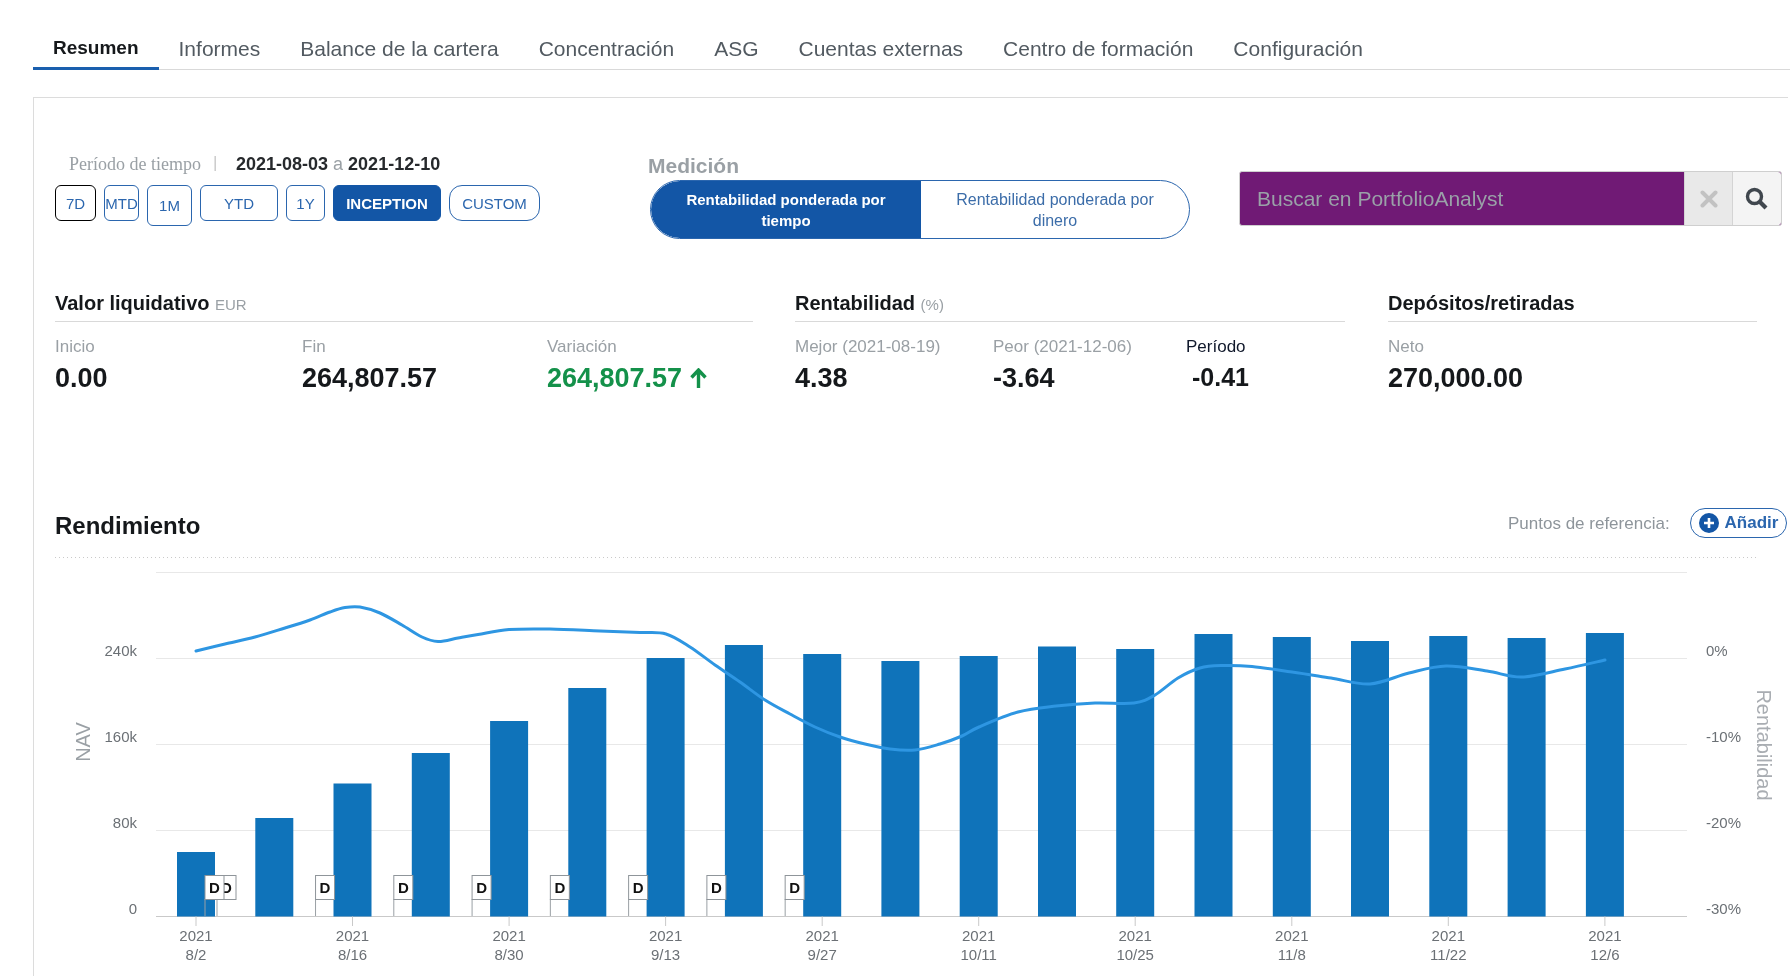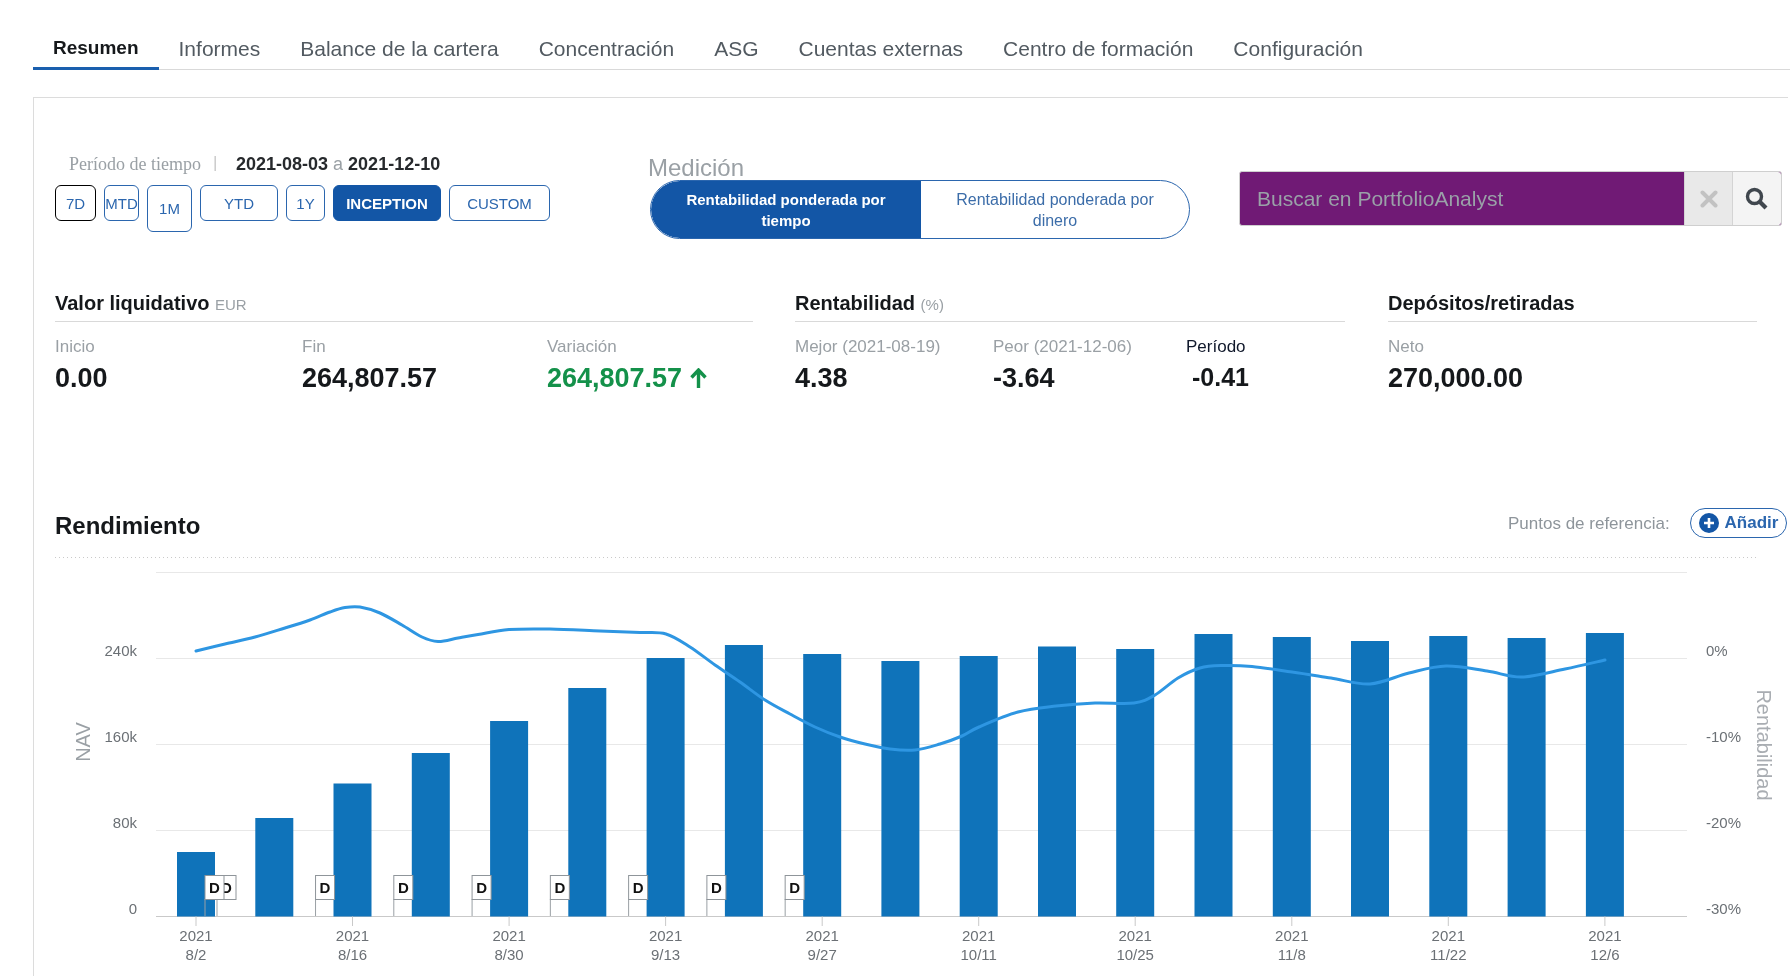--- a/index.html
+++ b/index.html
@@ -25,28 +25,28 @@
 
 <div class="abs" style="left:33px; top:97px; width:1755px; height:976px; border:1px solid #dcdcdc; border-right:none; background:#fff;"></div>
 
 <div class="abs" style="left:69px; top:154px; font-size:18px; color:#9aa0a5;font-family:Liberation Serif, serif;">Período de tiempo</div>
 <div class="abs" style="left:213px; top:153px; font-size:17px; color:#c8c8c8;">|</div>
 <div class="abs" style="left:236px; top:154px; font-size:18px; color:#9aa0a5;"><b style="color:#26292c;">2021-08-03</b> a <b style="color:#26292c;">2021-12-10</b></div>
 
 <div class="abs" style="left:55px; top:185px; display:flex; gap:8px; font-size:15px;">
   <div style="width:41px;height:36px;border:1px solid #000000;border-radius:6px;color:#2b66ae;display:flex;align-items:center;justify-content:center;">7D</div>
   <div style="width:35px;height:36px;border:1px solid #2b66ae;border-radius:6px;color:#2b66ae;display:flex;align-items:center;justify-content:center;">MTD</div>
-  <div style="width:45px;height:47px;border:1px solid #2b66ae;border-radius:6px;color:#2b66ae;display:flex;align-items:center;justify-content:center;">1M</div>
+  <div style="width:45px;height:41px;border:1px solid #2b66ae;border-radius:6px;color:#2b66ae;display:flex;align-items:center;justify-content:center;">1M</div>
   <div style="width:78px;height:36px;border:1px solid #2b66ae;border-radius:6px;color:#2b66ae;display:flex;align-items:center;justify-content:center;">YTD</div>
   <div style="width:39px;height:36px;border:1px solid #2b66ae;border-radius:6px;color:#2b66ae;display:flex;align-items:center;justify-content:center;">1Y</div>
   <div style="width:108px;height:36px;border:1px solid #1356a6;border-radius:6px;background:#1356a6;color:#fff;font-weight:700;display:flex;align-items:center;justify-content:center;">INCEPTION</div>
-  <div style="width:101px;height:36px;border:1px solid #2b66ae;border-radius:6px;color:#2b66ae;display:flex;align-items:center;justify-content:center;">CUSTOM</div>
-</div>
-
-<div class="abs" style="left:648px; top:154px; font-size:24px; color:#9aa0a5;">Medición</div>
+  <div style="width:91px;height:36px;border:1px solid #2b66ae;border-radius:13px;color:#2b66ae;display:flex;align-items:center;justify-content:center;">CUSTOM</div>
+</div>
+
+<div class="abs" style="left:648px; top:154px; font-size:21px; color:#9aa0a5;font-weight:bold;">Medición</div>
 <div class="abs" style="left:650px; top:180px; width:540px; height:59px; border:1px solid #2b66ae; border-radius:30px; display:flex; overflow:hidden;">
   <div style="width:270px; background:#1356a6; color:#fff; font-size:15px; font-weight:700; line-height:21px; display:flex; align-items:center; justify-content:center; text-align:center; border-radius:29px 0 0 29px;">Rentabilidad ponderada por<br>tiempo</div>
   <div style="width:268px; color:#3c6da9; font-size:16px; font-weight:500; line-height:21px; display:flex; align-items:center; justify-content:center; text-align:center;">Rentabilidad ponderada por<br>dinero</div>
 </div>
 
 <div class="abs" style="left:1239px; top:171px; width:543px; height:55px; border:1px solid #cfcfcf; border-radius:3px; display:flex; background:#701a75;">
   <div style="flex:1; display:flex; align-items:center; padding-left:17px; font-size:21px; color:#9aa1a8;">Buscar en PortfolioAnalyst</div>
   <div style="width:48px; background:#e9e9e9; border-left:1px solid #d4d4d4; display:flex; align-items:center; justify-content:center;">
     <svg width="18" height="18" viewBox="0 0 18 18">
         <path d="M2.5 2.5 L15.5 15.5 M15.5 2.5 L2.5 15.5" stroke="#c2c2c2" stroke-width="4" stroke-linecap="round"></path>

